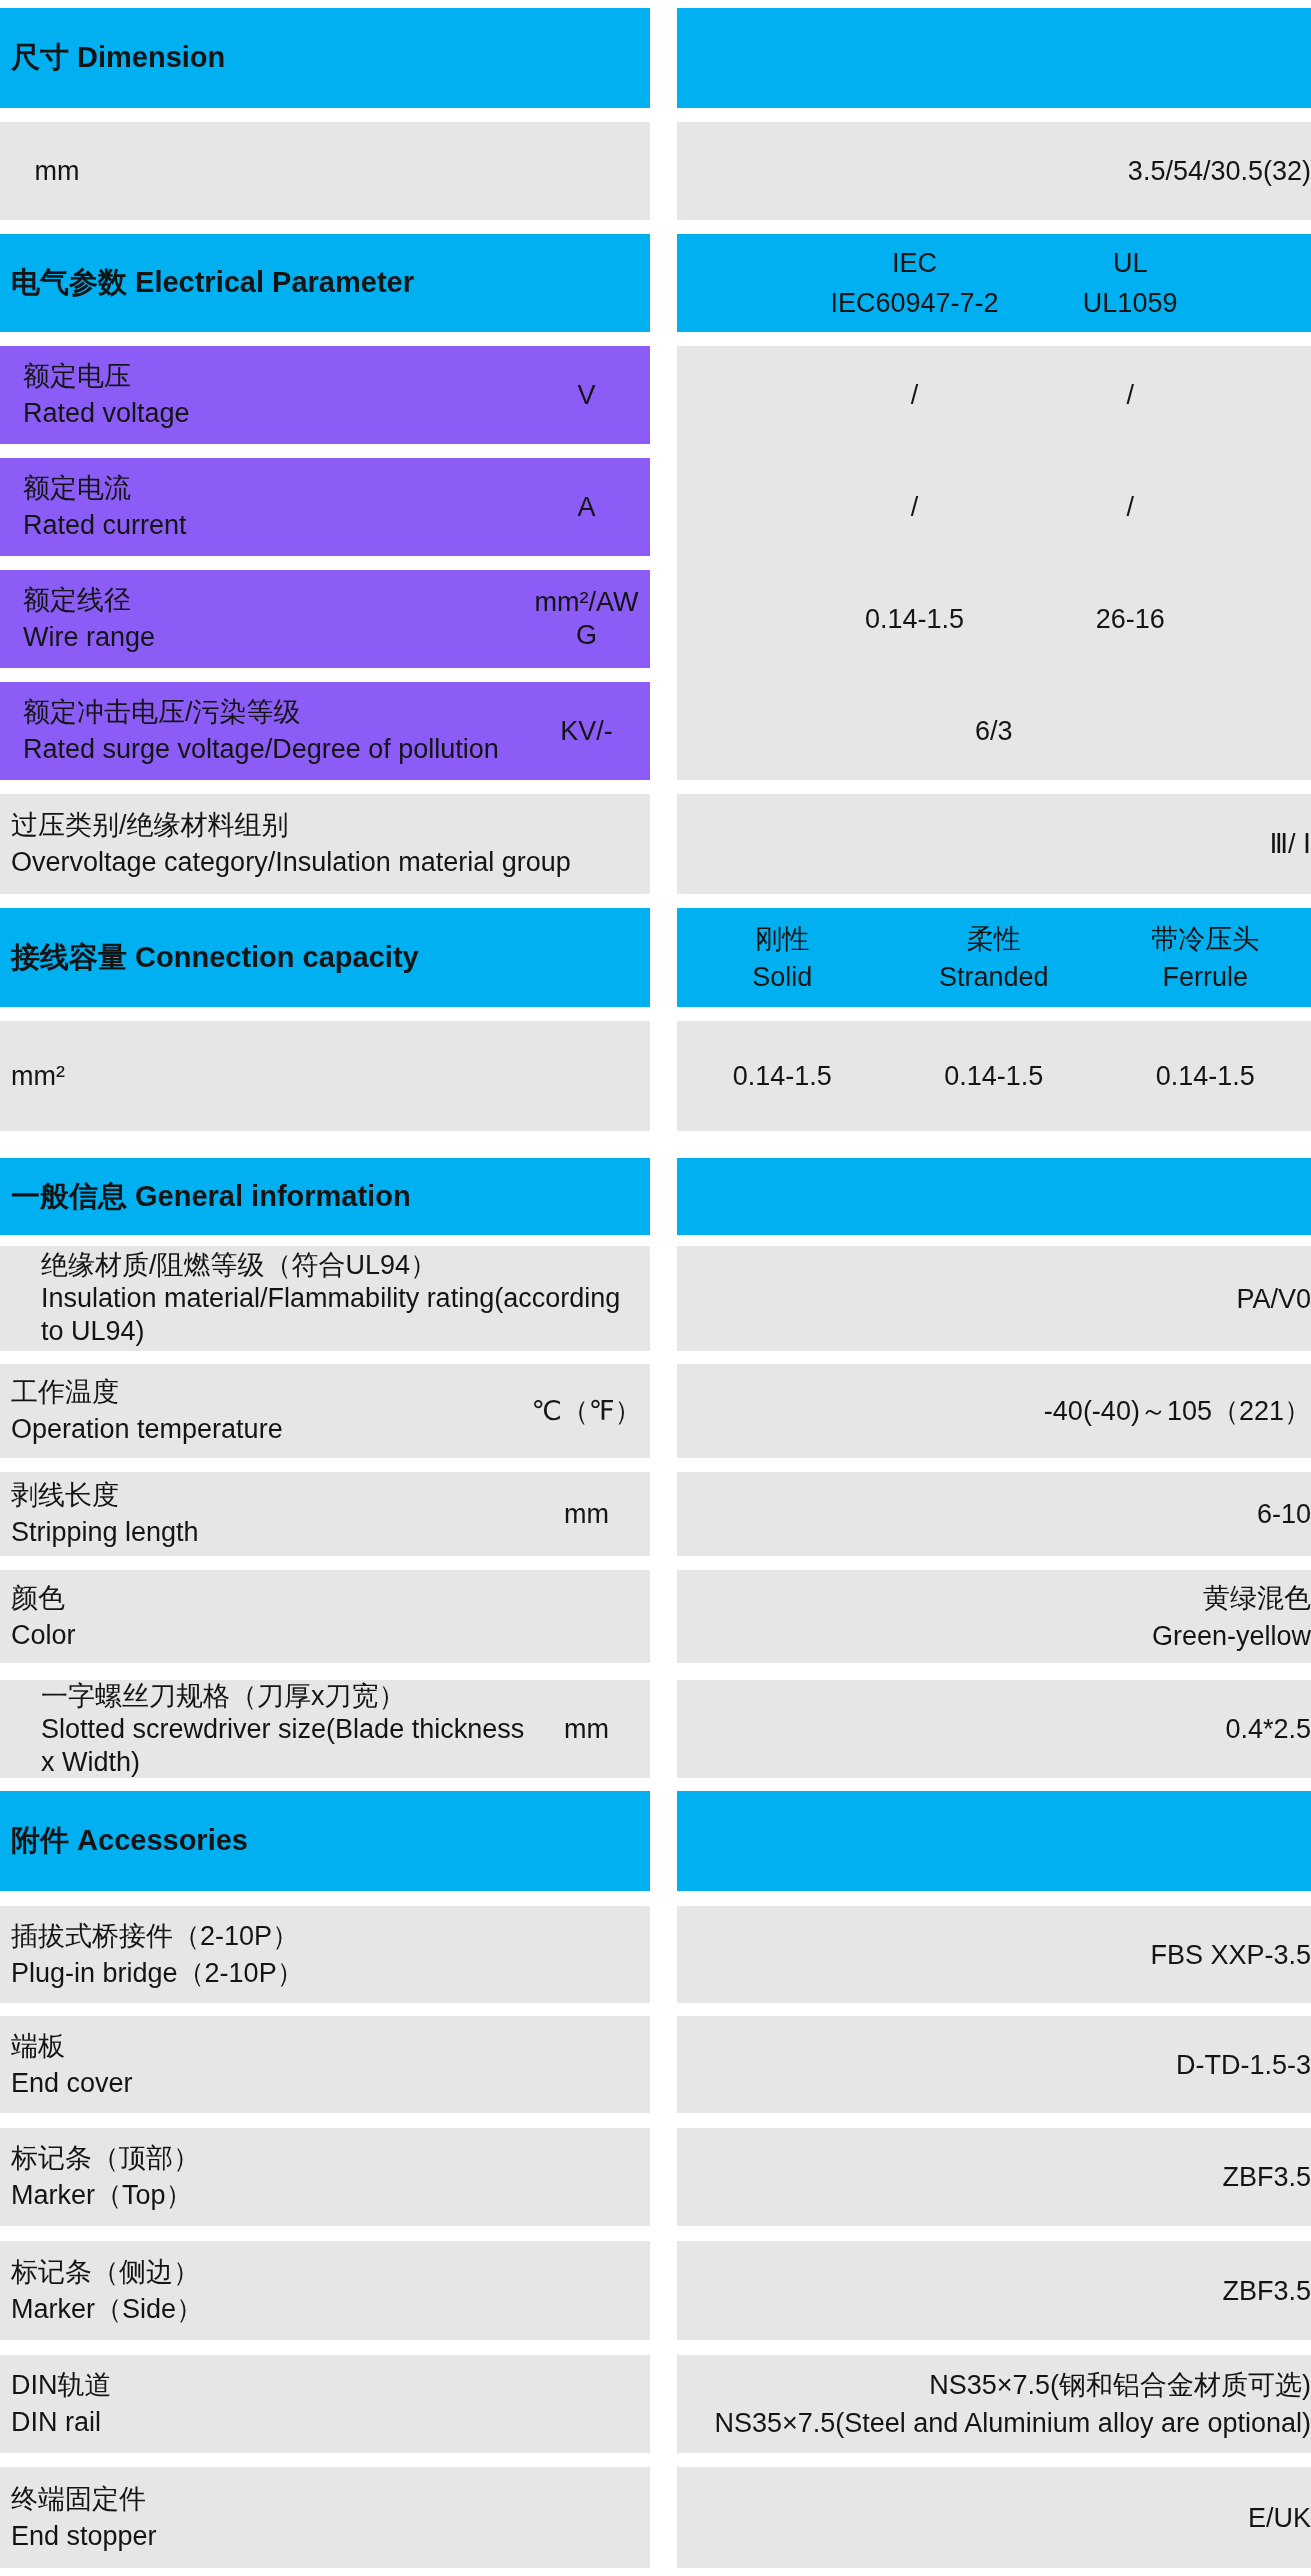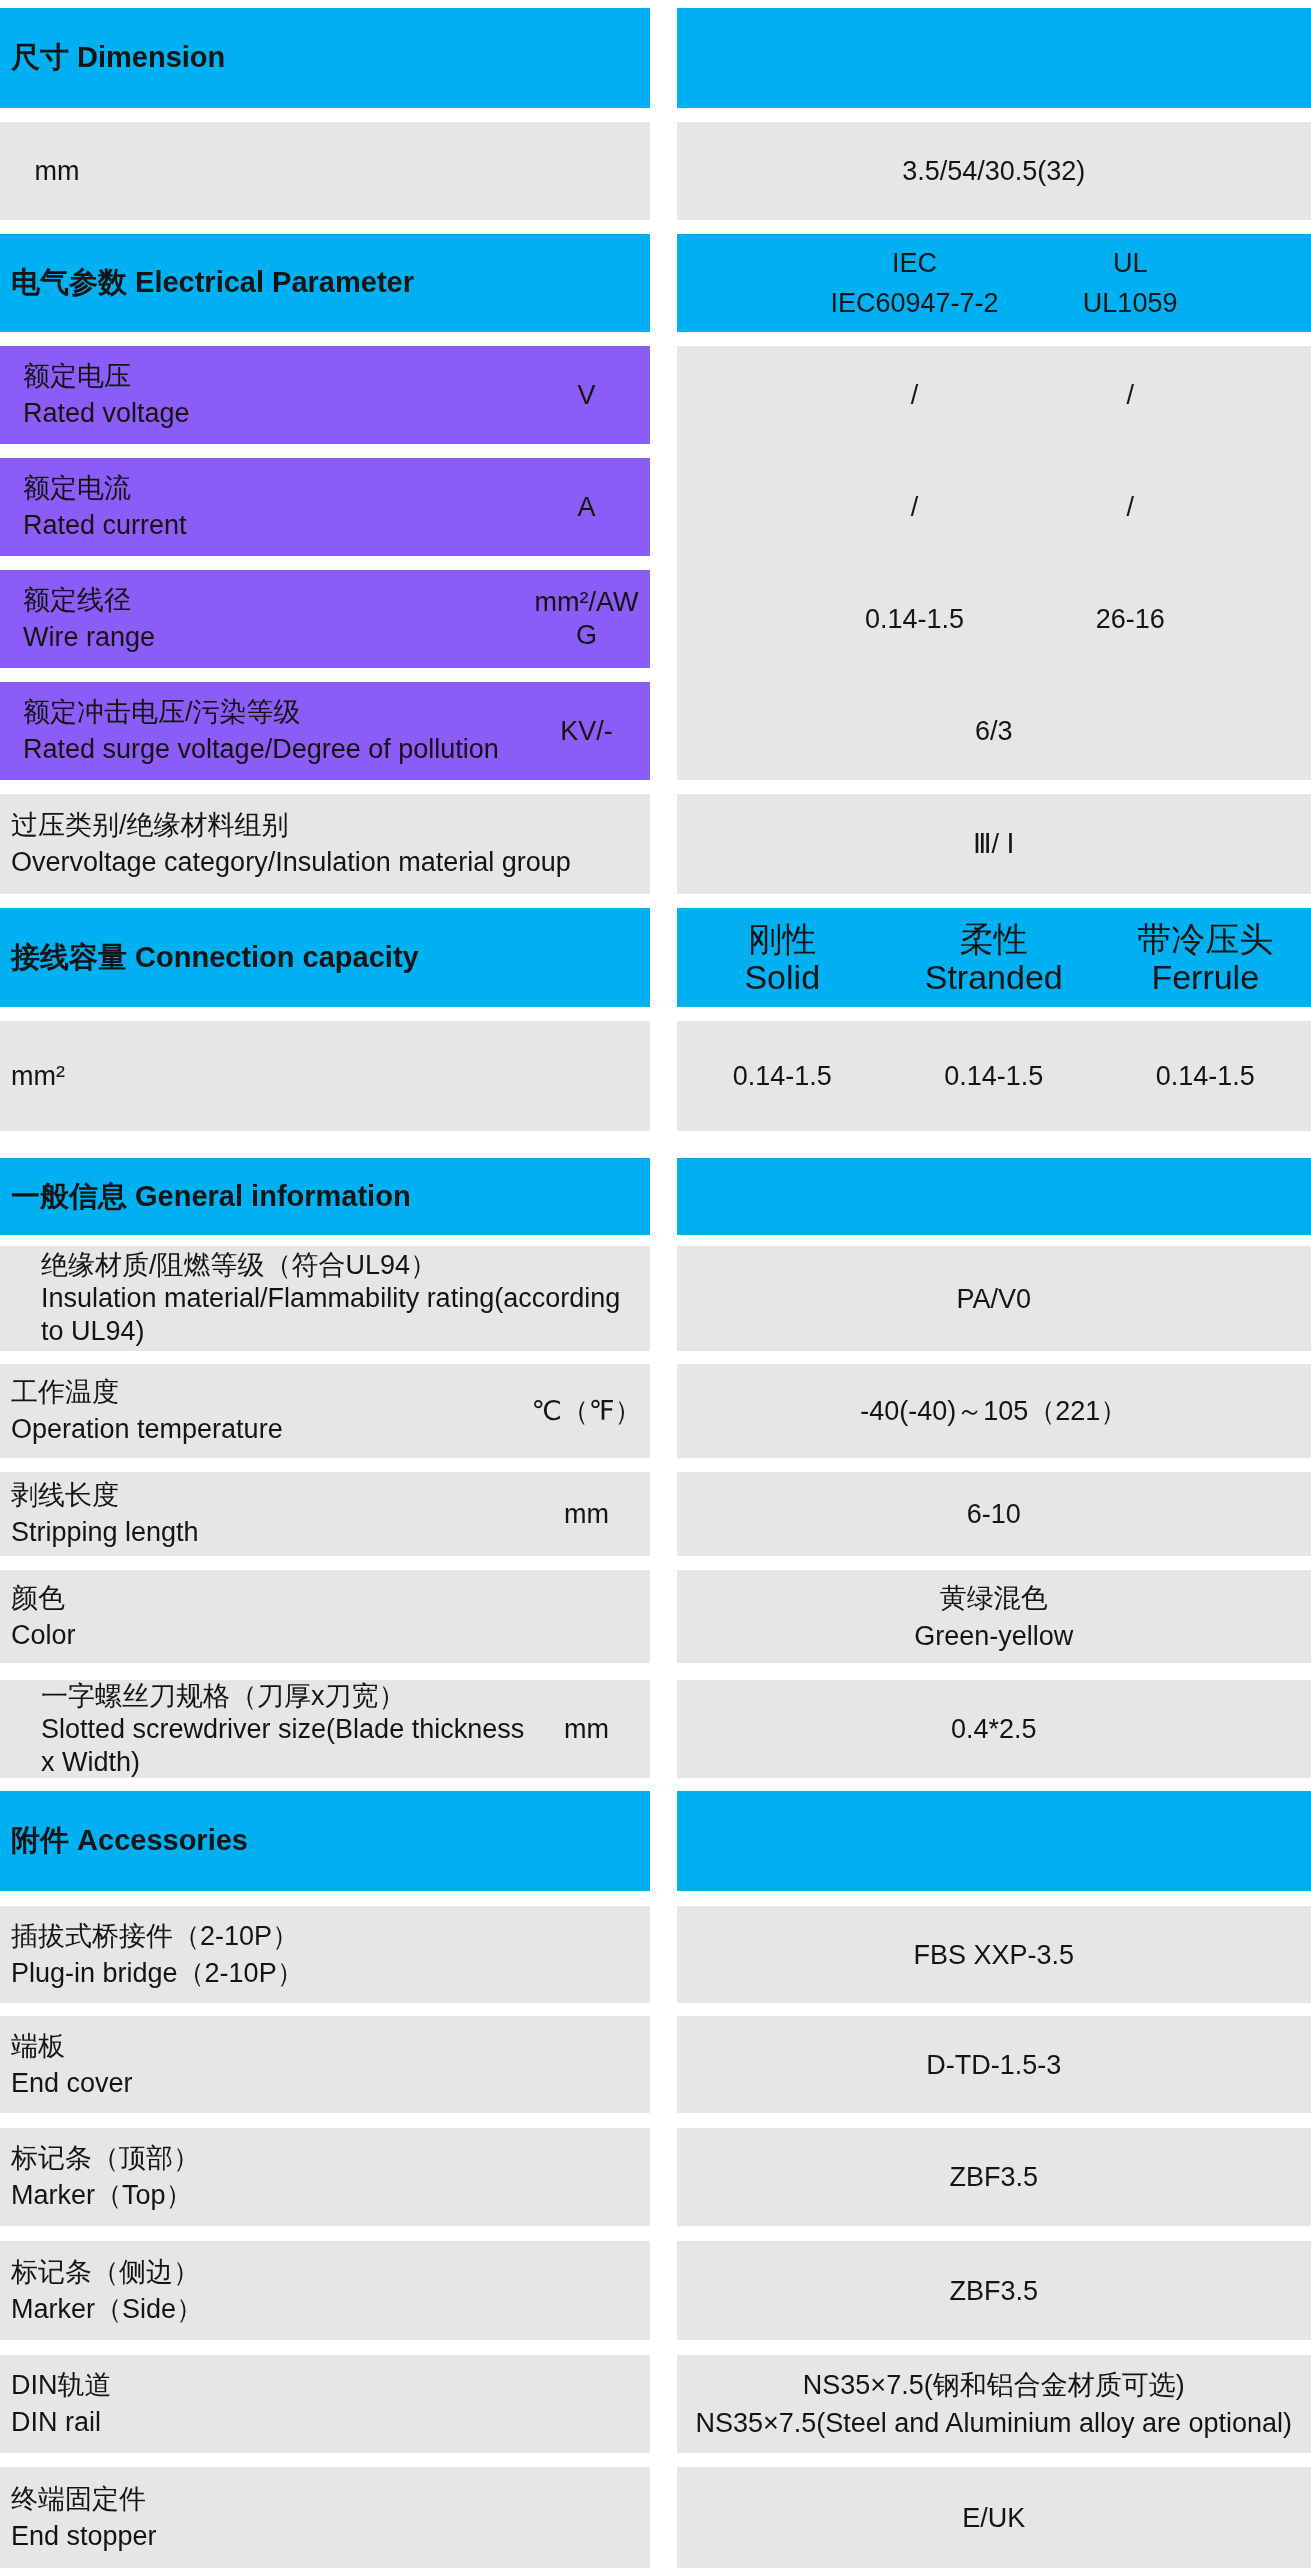--- a/index.html
+++ b/index.html
@@ -1,37 +1,37 @@
 <!DOCTYPE html>
 <html><head>
 <meta charset="utf-8">
 <style>
   html,body{margin:0;padding:0;background:#ffffff;}
   body{width:1311px;font-family:"Liberation Sans","DejaVu Sans",sans-serif;color:#141414;}
   .page{width:1311px;height:2576px;padding-top:8px;box-sizing:border-box;overflow:hidden;background:#ffffff;}
   .row{display:flex;}
   .cl{width:650px;background:#e7e6e6;display:flex;align-items:center;box-sizing:border-box;}
-  .cr{width:635px;margin-left:27px;background:#e7e6e6;display:flex;flex-direction:column;align-items:center;justify-content:center;text-align:center;box-sizing:border-box;font-size:27px;line-height:38px;}
+  .cr{width:635px;margin-left:27px;background:#e7e6e6;display:flex;flex-direction:column;align-items:flex-end;justify-content:center;text-align:center;box-sizing:border-box;font-size:27px;line-height:38px;}
   .hdr{background:#00b0f0;}
   .hlabel{font-weight:bold;font-size:29px;padding-left:11px;}
   .label{flex:1;padding-left:11px;font-size:27px;line-height:37px;}
   .label.tight{line-height:33px;padding-left:41px;}
   .unit{width:114px;padding-right:6px;text-align:center;font-size:27px;line-height:33px;word-break:break-all;}
   .elec{display:flex;}
   .elec-left{width:650px;}
   .elec-left .erow{height:98px;margin-bottom:14px;background:#8b5cf6;display:flex;align-items:center;box-sizing:border-box;padding-left:12px;}
   .elec-left .erow:last-child{margin-bottom:0;}
   .elec-right{width:635px;margin-left:27px;background:#e7e6e6;}
   .slot{height:98px;margin-bottom:14px;position:relative;font-size:27px;}
   .slot:last-child{margin-bottom:0;}
   .pA{position:absolute;left:37.5%;top:50%;transform:translate(-50%,-50%);}
   .pB{position:absolute;left:71.5%;top:50%;transform:translate(-50%,-50%);}
   .pC{position:absolute;left:50%;top:50%;transform:translate(-50%,-50%);}
   .cols2{width:635px;margin-left:27px;background:#00b0f0;position:relative;font-size:27px;line-height:40px;text-align:center;}
-  .cols3{width:635px;margin-left:27px;background:#00b0f0;display:flex;text-align:center;font-size:34px;line-height:38px;}
+  .cols3{width:635px;margin-left:27px;background:#00b0f0;display:flex;text-align:center;font-size:27px;line-height:38px;}
   .cols3 .c3{flex:1;display:flex;flex-direction:column;justify-content:center;}
   .thirds{display:flex;width:100%;}
   .thirds span{flex:1;text-align:center;}
 </style>
 </head>
 <body>
 
 <div class="page">
 
   <div class="row" style="height:100px;margin-bottom:14px">

